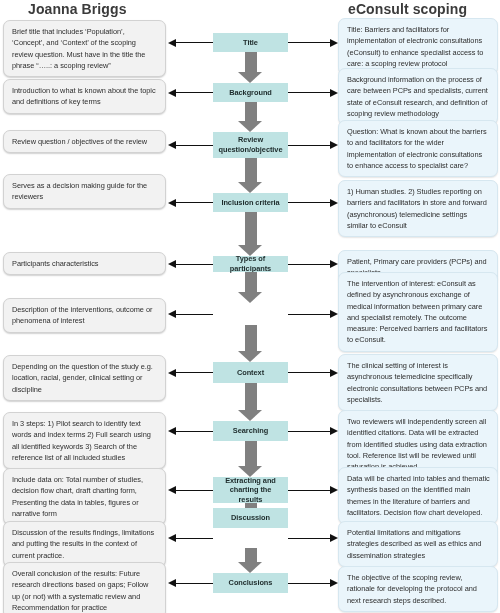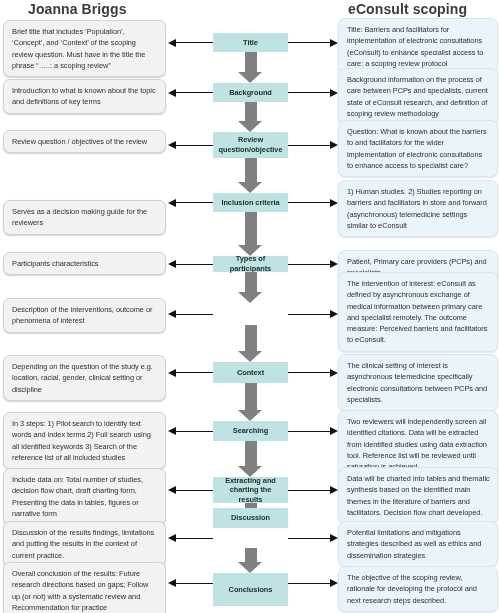--- a/index.html
+++ b/index.html
@@ -173,21 +173,21 @@
       <div class="head"></div>
     </div>
     <div class="conn to-right" style="top: 140.5px;">
       <div class="shaft"></div>
       <div class="head"></div>
     </div>
     <div class="downarrow" style="top: 158px; height: 35px;">
       <div class="stem" style="height:24px"></div>
       <div class="tip" style="top:24px;border-top-width:11px"></div>
     </div>
-    <div class="note left" style="top: 200px; min-height: 28px; padding-left: 8px;">Serves as a decision making guide for the reviewers</div>
+    <div class="note left" style="top: 174px; min-height: 28px; padding-left: 8px;">Serves as a decision making guide for the reviewers</div>
     <div class="note right" style="top: 180px; min-height: 50px;">1) Human studies. 2) Studies reporting on barriers and facilitators in store and forward (asynchronous) telemedicine settings similar to eConsult</div>
     <div class="stage" style="top: 193px; height: 19px;">Inclusion criteria</div>
     <div class="conn to-left" style="top: 198px;">
       <div class="shaft"></div>
       <div class="head"></div>
     </div>
     <div class="conn to-right" style="top: 198px;">
       <div class="shaft"></div>
       <div class="head"></div>
     </div>
@@ -279,21 +279,21 @@
     <div class="conn to-right" style="top: 533.5px;">
       <div class="shaft"></div>
       <div class="head"></div>
     </div>
     <div class="downarrow" style="top: 548px; height: 25px;">
       <div class="stem" style="height:14px"></div>
       <div class="tip" style="top:14px;border-top-width:11px"></div>
     </div>
     <div class="note left" style="top: 562px; min-height: 50px;">Overall conclusion of the results: Future research directions based on gaps; Follow up (or not) with a systematic review and Recommendation for practice</div>
     <div class="note right" style="top: 566px; min-height: 34px;">The objective of the scoping review, rationale for developing the protocol and next research steps described.</div>
-    <div class="stage" style="top: 573px; height: 33px;">Conclusions</div>
+    <div class="stage" style="top: 573px; height: 20px;">Conclusions</div>
     <div class="conn to-left" style="top: 578.5px;">
       <div class="shaft"></div>
       <div class="head"></div>
     </div>
     <div class="conn to-right" style="top: 578.5px;">
       <div class="shaft"></div>
       <div class="head"></div>
     </div>
   </div>
 

